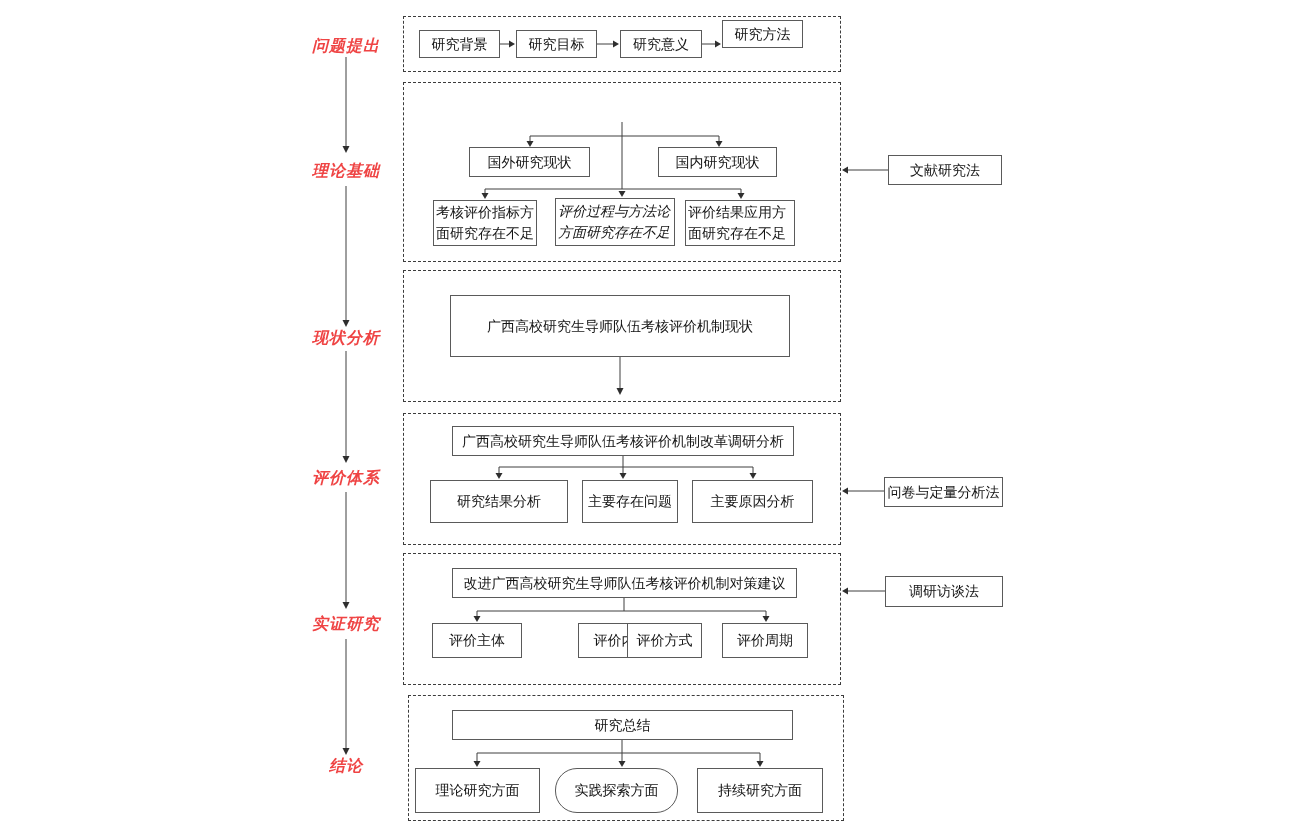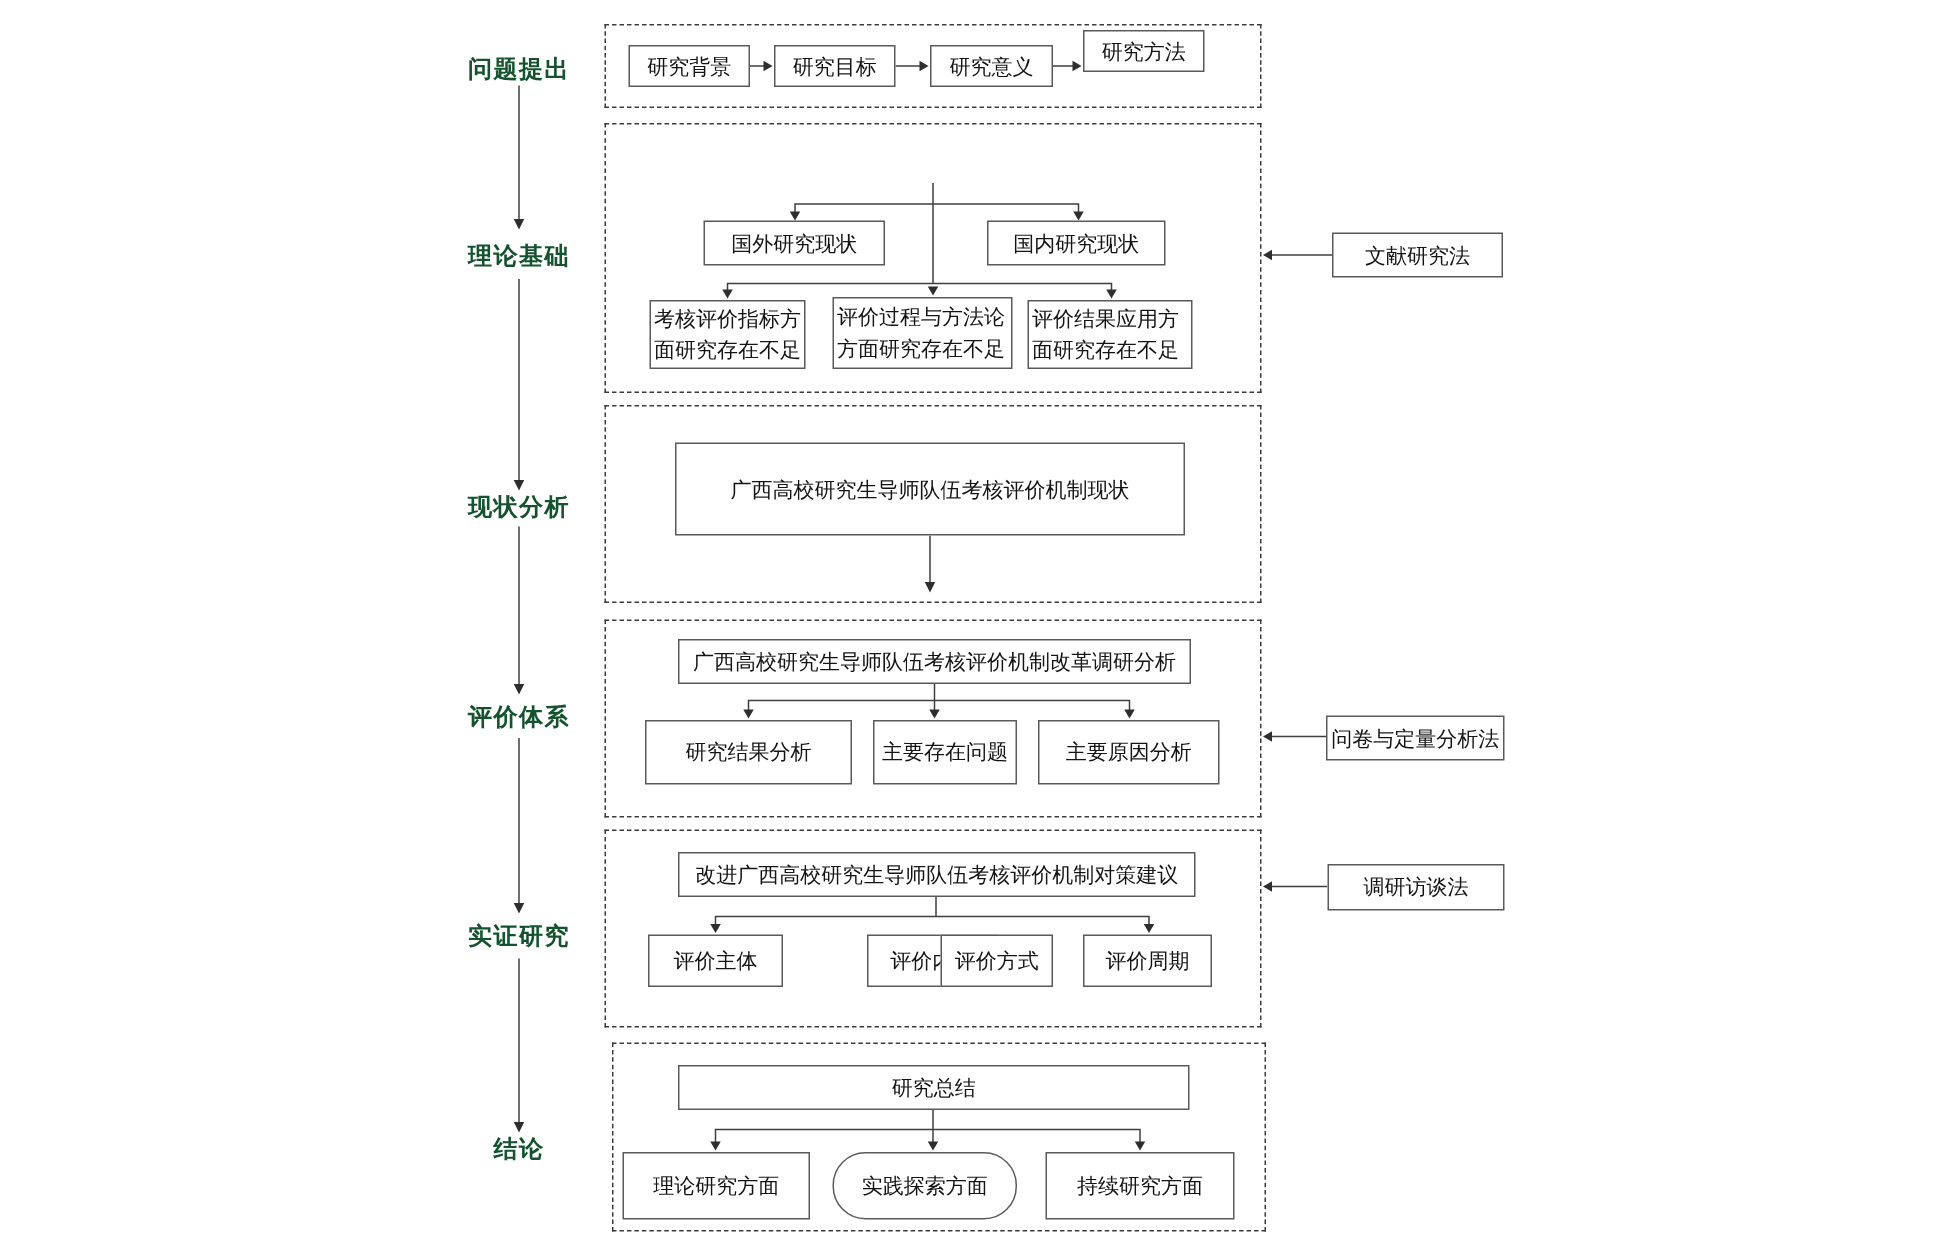--- a/index.html
+++ b/index.html
@@ -12,21 +12,21 @@
     position:absolute;border:1px dashed #3c3c3c;background:transparent;z-index:2;
   }
   .box{
     position:absolute;border:1px solid #5a5a5a;background:#ffffff;z-index:3;
     display:flex;align-items:center;justify-content:center;
     font-size:14px;line-height:21px;color:#141414;box-sizing:border-box;
     padding:0 2px;
   }
   .stage{
     position:absolute;z-index:3;font-size:16px;font-weight:600;letter-spacing:1px;
-    width:76px;text-align:center;color:#14532d;
+    width:76px;text-align:center;color:#ef4444;font-style:italic;
   }
 </style>
 </head>
 <body>
 
 <div id="canvas">
 
   <svg id="connectors" viewBox="0 0 1296 840" xmlns="http://www.w3.org/2000/svg">
     <g stroke="#3f3f3f" stroke-width="1" fill="none">
 
@@ -113,21 +113,21 @@
   <div class="dash" style="left:408px;top:695px;width:434px;height:124px;"></div>
 
   <div class="box" style="left:419px;top:30px;width:81px;height:28px;">研究背景</div>
   <div class="box" style="left:516px;top:30px;width:81px;height:28px;">研究目标</div>
   <div class="box" style="left:620px;top:30px;width:82px;height:28px;">研究意义</div>
   <div class="box" style="left:722px;top:20px;width:81px;height:28px;">研究方法</div>
 
   <div class="box" style="left:469px;top:147px;width:121px;height:30px;">国外研究现状</div>
   <div class="box" style="left:658px;top:147px;width:119px;height:30px;">国内研究现状</div>
   <div class="box" style="left:433px;top:200px;width:104px;height:46px;">考核评价指标方面研究存在不足</div>
-  <div class="box" style="left:555px;top:198px;width:120px;height:48px;">评价过程与方法论方面研究存在不足</div>
+  <div class="box" style="left:555px;top:198px;width:120px;height:48px;font-style:italic;">评价过程与方法论方面研究存在不足</div>
   <div class="box" style="left:685px;top:200px;width:110px;height:46px;">评价结果应用方面研究存在不足</div>
 
   <div class="box" style="left:450px;top:295px;width:340px;height:62px;">广西高校研究生导师队伍考核评价机制现状</div>
 
   <div class="box" style="left:430px;top:480px;width:138px;height:43px;">研究结果分析</div>
   <div class="box" style="left:452px;top:426px;width:342px;height:30px;">广西高校研究生导师队伍考核评价机制改革调研分析</div>
   <div class="box" style="left:582px;top:480px;width:96px;height:43px;">主要存在问题</div>
   <div class="box" style="left:692px;top:480px;width:121px;height:43px;">主要原因分析</div>
 
   <div class="box" style="left:452px;top:568px;width:345px;height:30px;">改进广西高校研究生导师队伍考核评价机制对策建议</div>

